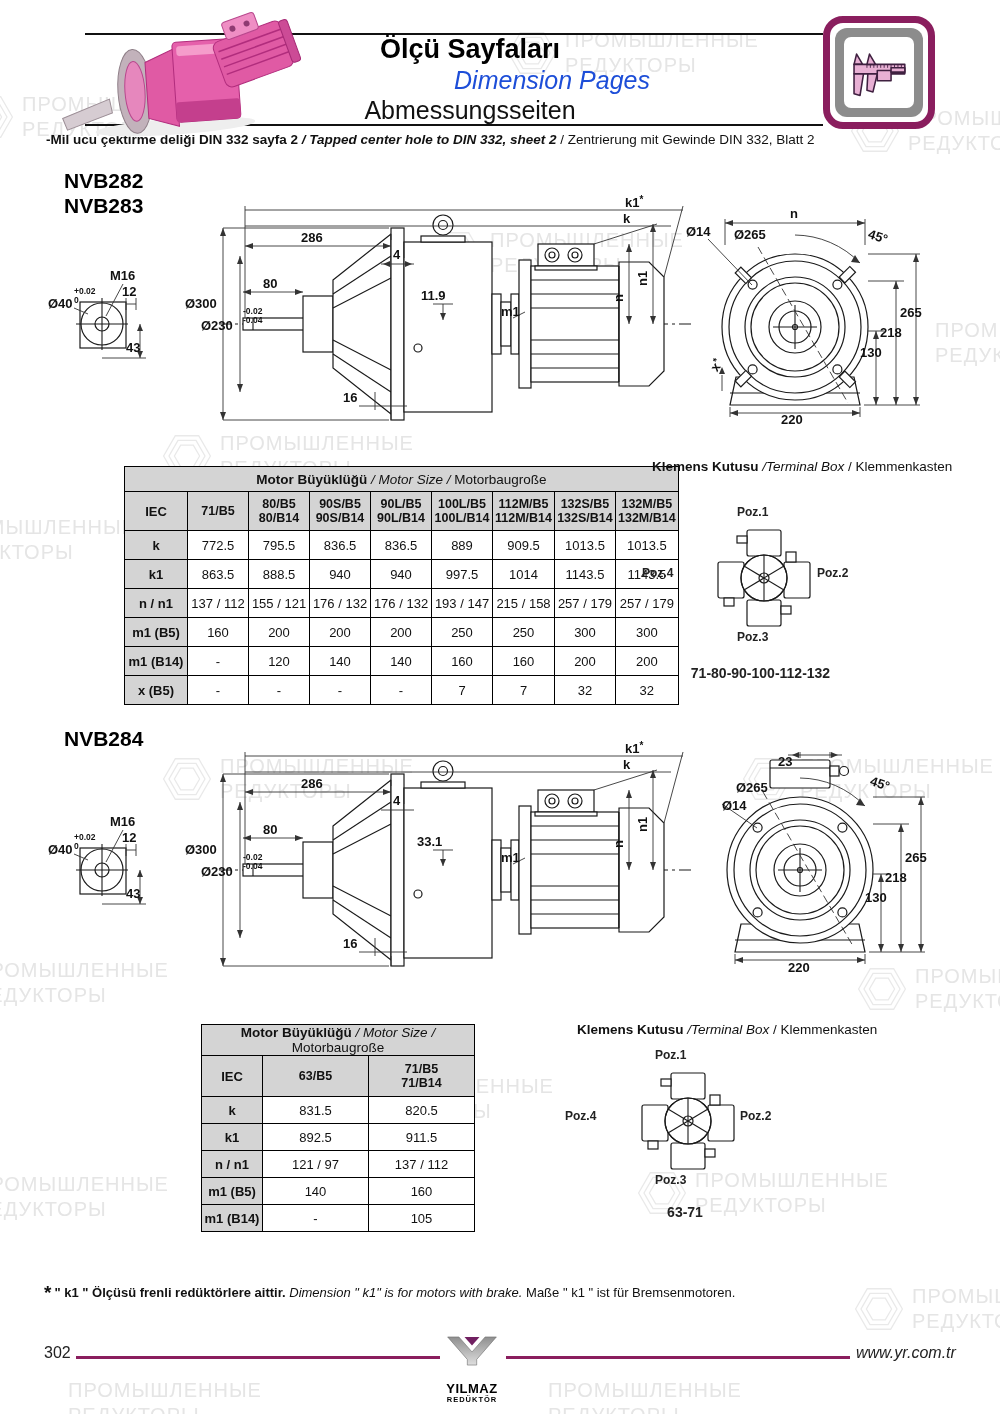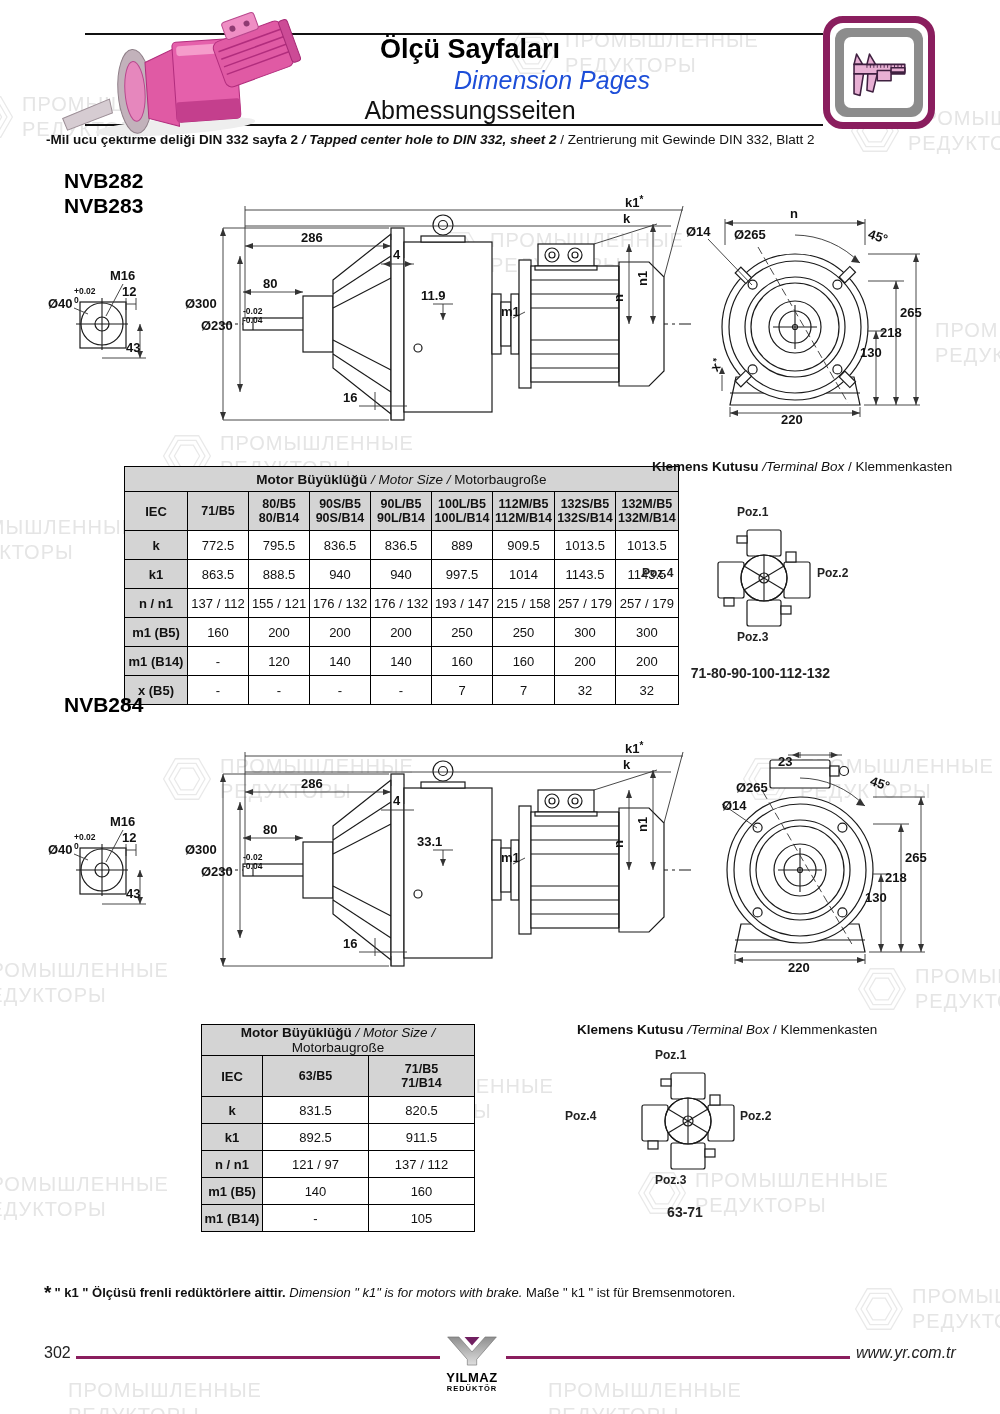--- a/index.html
+++ b/index.html
@@ -75,21 +75,21 @@
   
   .footnote{position:absolute;left:44px;font-size:13px;color:#111;z-index:2;white-space:nowrap;}
   .footnote .star{font-size:19px;font-weight:bold;vertical-align:-2px;margin-right:3px;}
   .footnote b{font-weight:bold;}
   .footnote i{font-style:italic;}
 
   
   .page-num{position:absolute;left:44px;top:1344px;font-size:16px;color:#222;z-index:2;}
   .f-line{position:absolute;top:1356px;height:3px;background:var(--accent);z-index:2;}
   .brand{position:absolute;left:441px;top:1336px;width:62px;text-align:center;z-index:2;}
-  .brand-name{font-size:13px;font-weight:bold;letter-spacing:.5px;color:#000;line-height:13px;margin-top:1px;}
+  .brand-name{font-size:13px;font-weight:bold;letter-spacing:.5px;color:#000;line-height:13px;margin-top:12px;}
   .brand-sub{font-size:7.5px;font-weight:bold;letter-spacing:1px;color:#000;line-height:9px;}
   .site{position:absolute;left:856px;top:1344px;font-size:16px;font-style:italic;color:#222;z-index:2;}
 </style>
 </head>
 <body>
 
 <div class="page">
 
   <div class="wm" style="left:-38px;top:86px">
       <svg class="wm-hex" width="54" height="62" viewBox="0 0 60 64">
@@ -633,21 +633,21 @@
       <line x1="30" y1="38" x2="70" y2="62"></line>
       <line x1="30" y1="62" x2="70" y2="38"></line>
     </g>
   </svg>
   <div class="poz" style="left:737px;top:505px">Poz.1</div>
   <div class="poz" style="left:817px;top:566px">Poz.2</div>
   <div class="poz" style="left:737px;top:630px">Poz.3</div>
   <div class="poz" style="left:642px;top:566px">Poz.4</div>
   <div class="sizes-label" style="left:688px;top:665px;width:145px">71-80-90-100-112-132</div>
 
-  <div class="models" style="top:692px">
+  <div class="models" style="top:726px">
     <div>NVB284</div>
   </div>
 
   <svg class="abs" style="left:30px;top:808px;z-index:2" width="170" height="115" viewBox="0 0 170 115">
     <g class="geo">
       <rect x="50" y="40" width="46" height="46" class="nf"></rect>
       <circle cx="72" cy="62" r="21"></circle>
       <circle cx="72" cy="62" r="7"></circle>
       <line x1="72" y1="36" x2="72" y2="88"></line>
       <line x1="46" y1="62" x2="98" y2="62"></line>

